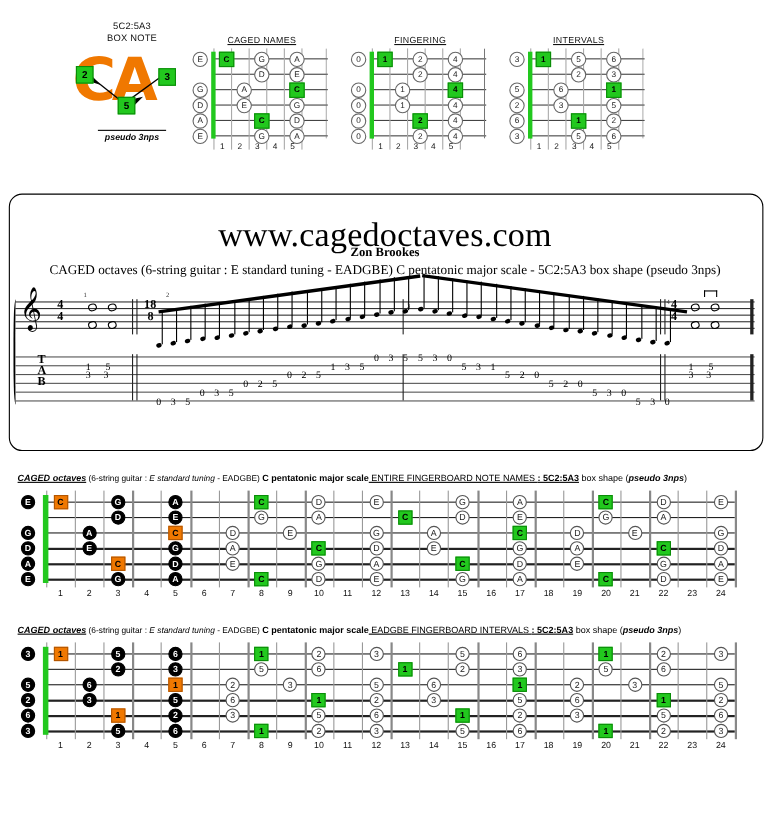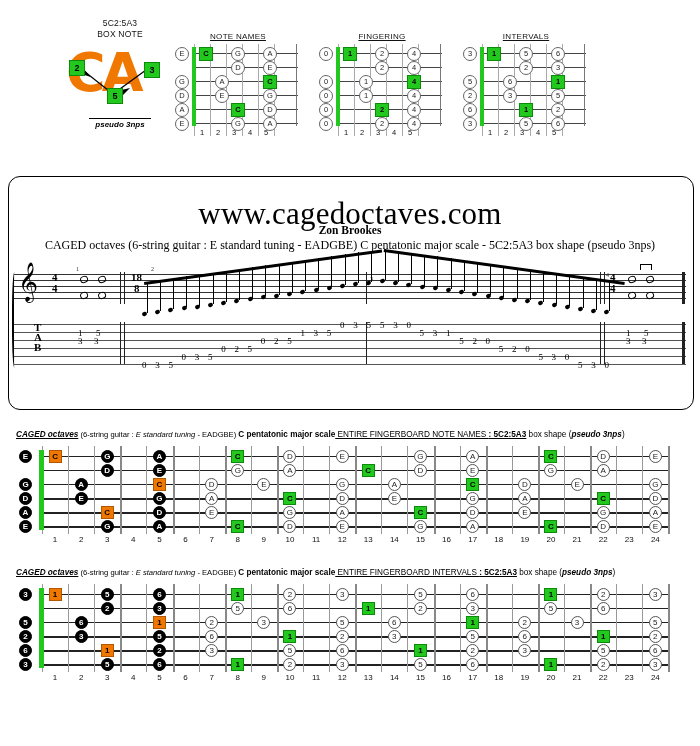--- a/index.html
+++ b/index.html
@@ -74,21 +74,21 @@
       <polygon points="57,47 70,44 60,54" fill="#000"></polygon>
     </svg>
     <div class="oct-box" style="left:9px;top:16px;">2</div>
     <div class="oct-box" style="left:47px;top:44px;">5</div>
     <div class="oct-box" style="left:84px;top:18px;">3</div>
   </div>
   <div class="pseudo">pseudo 3nps</div>
 </div>
 
 <div class="abs" id="mini-0" style="left:178px;top:32px;">
-    <div class="mini-title">NOTE NAMES</div>
+    <div class="mini-title">CAGED NAMES</div>
     <div class="mini-board">
       <div class="mstring" style="left:16px;width:104px;top:9px;height:0.8px;"></div>
       <div class="mstring" style="left:16px;width:104px;top:23px;height:0.8px;"></div>
       <div class="mstring" style="left:16px;width:104px;top:37px;height:0.8px;"></div>
       <div class="mstring" style="left:16px;width:104px;top:51px;height:1.4px;"></div>
       <div class="mstring" style="left:16px;width:104px;top:65px;height:1.4px;"></div>
       <div class="mstring" style="left:16px;width:104px;top:79px;height:1.4px;"></div>
       <div class="mfret" style="left:16px;"></div>
       <div class="mfret" style="left:32px;"></div>
       <div class="mfret" style="left:48px;"></div>
@@ -503,21 +503,21 @@
     <div class="fnum" style="left:475.75000000000006px;top:89px;">18</div>
     <div class="fnum" style="left:501.85px;top:89px;">19</div>
     <div class="fnum" style="left:527.95px;top:89px;">20</div>
     <div class="fnum" style="left:554.05px;top:89px;">21</div>
     <div class="fnum" style="left:580.15px;top:89px;">22</div>
     <div class="fnum" style="left:606.25px;top:89px;">23</div>
     <div class="fnum" style="left:632.35px;top:89px;">24</div>
   </div>
 
 <div class="fb-head" style="left:16px;top:568px;">
-  <b><i><u>CAGED octaves</u></i></b><span style="font-size:7.6px"> (6-string guitar : </span><i style="font-size:7.6px">E standard tuning</i><span style="font-size:7.6px"> - EADGBE) </span><b>C pentatonic major scale</b><u> ENTIRE FINGERBOARD INTERVALS </u><b><u>: 5C2:5A3</u></b><span> box shape (</span><b><i>pseudo 3nps</i></b><span>)</span>
+  <b><i><u>CAGED octaves</u></i></b><span style="font-size:7.6px"> (6-string guitar : </span><i style="font-size:7.6px">E standard tuning</i><span style="font-size:7.6px"> - EADGBE) </span><b>C pentatonic major scale</b><u> EADGBE FINGERBOARD INTERVALS </u><b><u>: 5C2:5A3</u></b><span> box shape (</span><b><i>pseudo 3nps</i></b><span>)</span>
 </div>
 <div class="fbwrap" id="fb-1" style="left:16px;top:584px;">
     <div class="fbboard" style="left:26px;top:0;width:626.4000000000001px;height:88px;">
       <div class="fstr" style="width:100%;top:10px;height:0.9px;"></div>
       <div class="fstr" style="width:100%;top:24px;height:0.9px;"></div>
       <div class="fstr" style="width:100%;top:38px;height:0.9px;"></div>
       <div class="fstr" style="width:100%;top:52px;height:1.6px;"></div>
       <div class="fstr" style="width:100%;top:66px;height:1.6px;"></div>
       <div class="fstr" style="width:100%;top:80px;height:1.6px;"></div>
       <div class="ffret" style="left:0px;height:88px;"></div>

